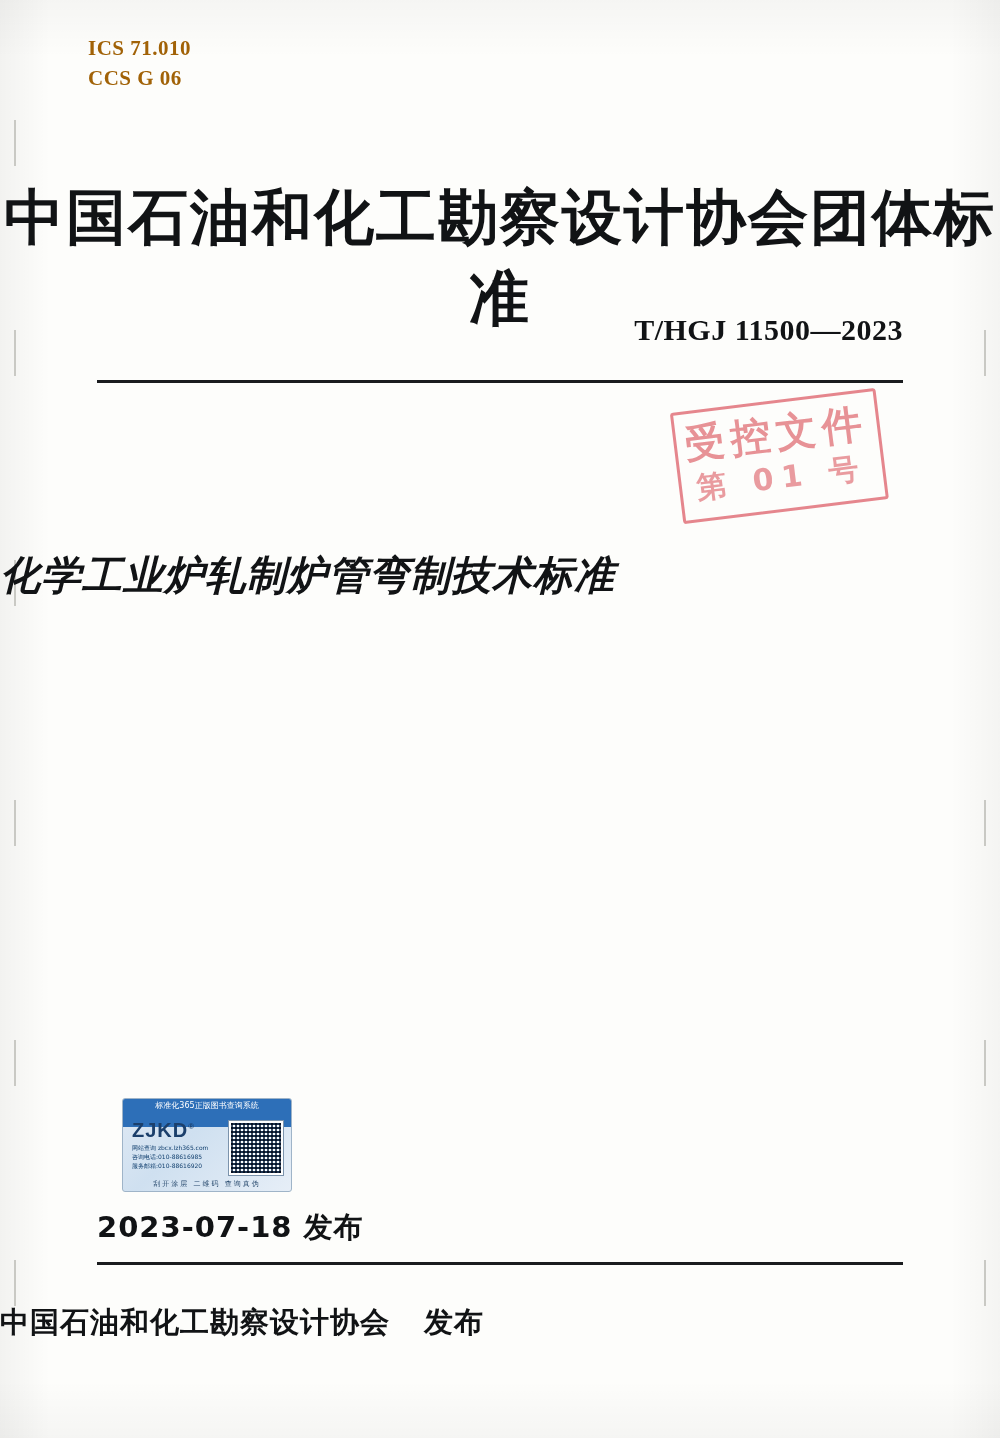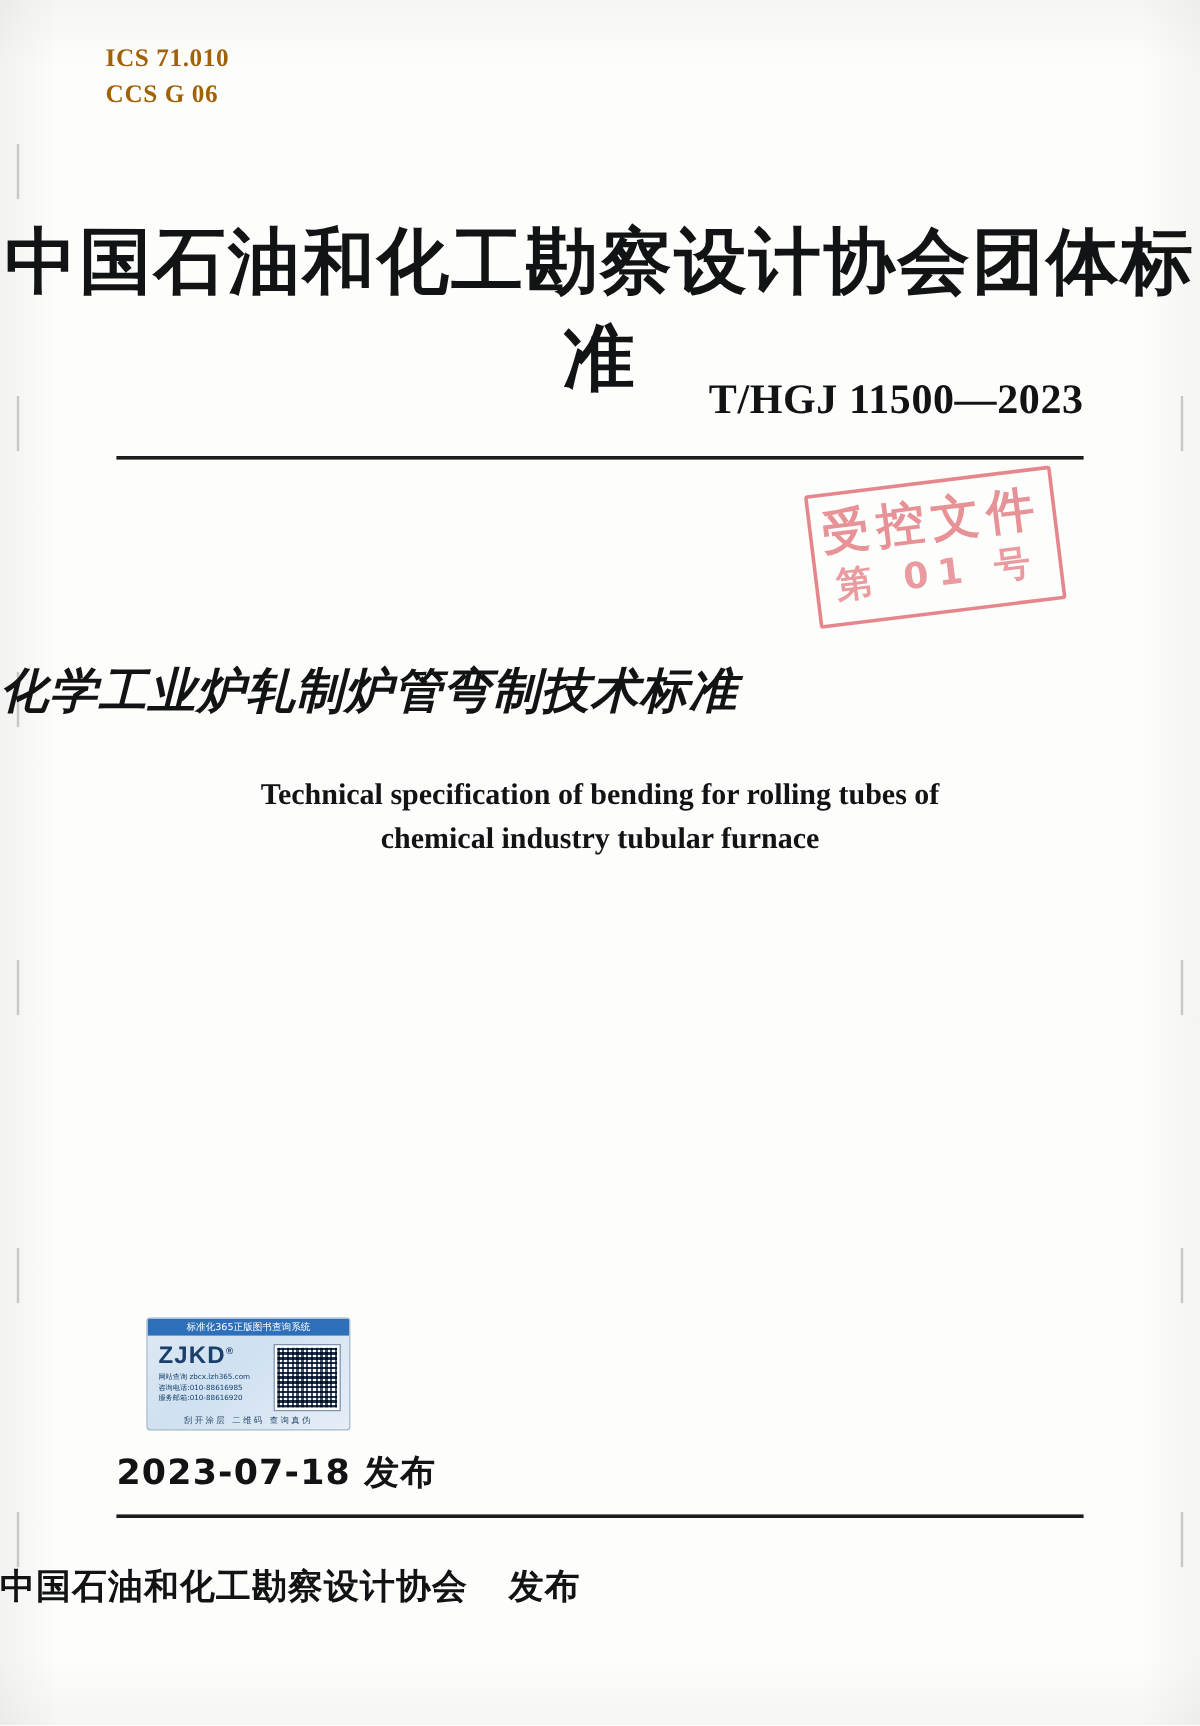--- a/index.html
+++ b/index.html
@@ -60,21 +60,21 @@
     letter-spacing: 2px;
     color: #111315;
   }
 
   .std-number {
     position: absolute;
     right: 97px;
     top: 313px;
     font-family: "Liberation Serif", serif;
     font-weight: bold;
-    font-size: 35px;
+    font-size: 30px;
     letter-spacing: 0.5px;
     color: #111315;
   }
 
   .rule-top {
     position: absolute;
     left: 97px;
     right: 97px;
     top: 380px;
     height: 3px;
@@ -155,21 +155,21 @@
     left: 122px;
     top: 1098px;
     width: 168px;
     height: 92px;
     background: linear-gradient(135deg, #dfe9f4 0%, #cfe0f0 40%, #e6eef7 100%);
     border: 1px solid #9fb4c8;
     border-radius: 3px;
     overflow: hidden;
   }
   .zjkd .zjkd-head {
-    height: 14px;
+    height: 28px;
     background: #2d6fb8;
     color: #ffffff;
     font-size: 8px;
     line-height: 14px;
     text-align: center;
     letter-spacing: 0px;
     font-family: "DejaVu Sans", sans-serif;
   }
   .zjkd .zjkd-brand {
     position: absolute;
@@ -286,24 +286,20 @@
   <div class="rule-top"></div>
 
   <div class="stamp">
     <div class="stamp-box"></div>
     <div class="stamp-line1">受控文件</div>
     <div class="stamp-line2">第 01 号</div>
   </div>
 
   <div class="title-cn">化学工业炉轧制炉管弯制技术标准</div>
 
-  <div class="title-en">
-    <div>Technical specification of bending for rolling tubes of</div>
-    <div>chemical industry tubular furnace</div>
-  </div>
 
   <div class="zjkd">
     <div class="zjkd-head">标准化365正版图书查询系统</div>
     <div class="zjkd-brand">
       <span>ZJKD</span><span class="zjkd-reg">®</span>
     </div>
     <div class="zjkd-lines">
       <div>网站查询 zbcx.lzh365.com</div>
       <div>咨询电话:010-88616985</div>
       <div>服务邮箱:010-88616920</div>

